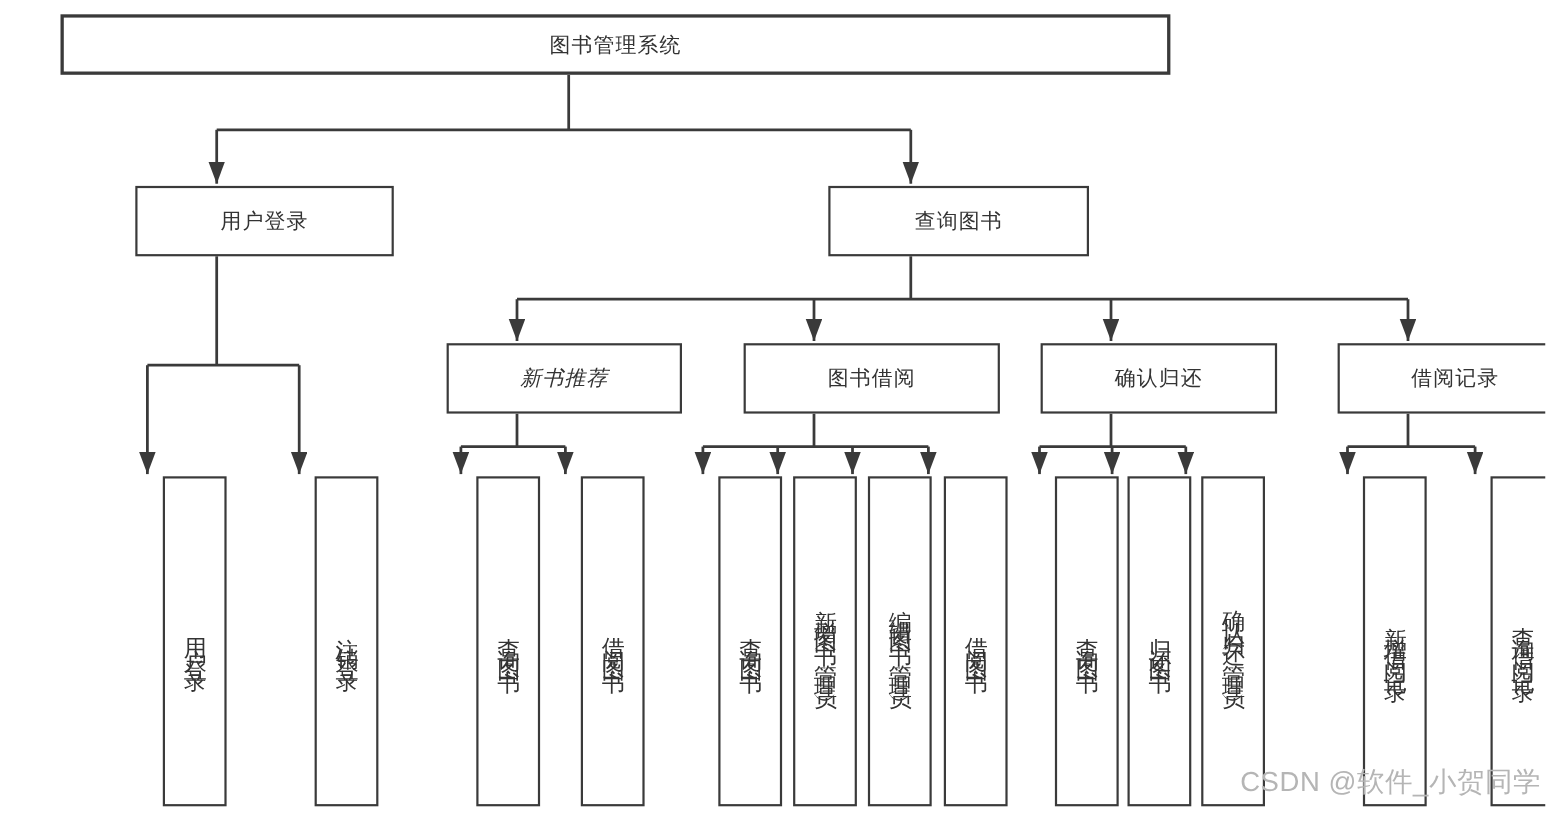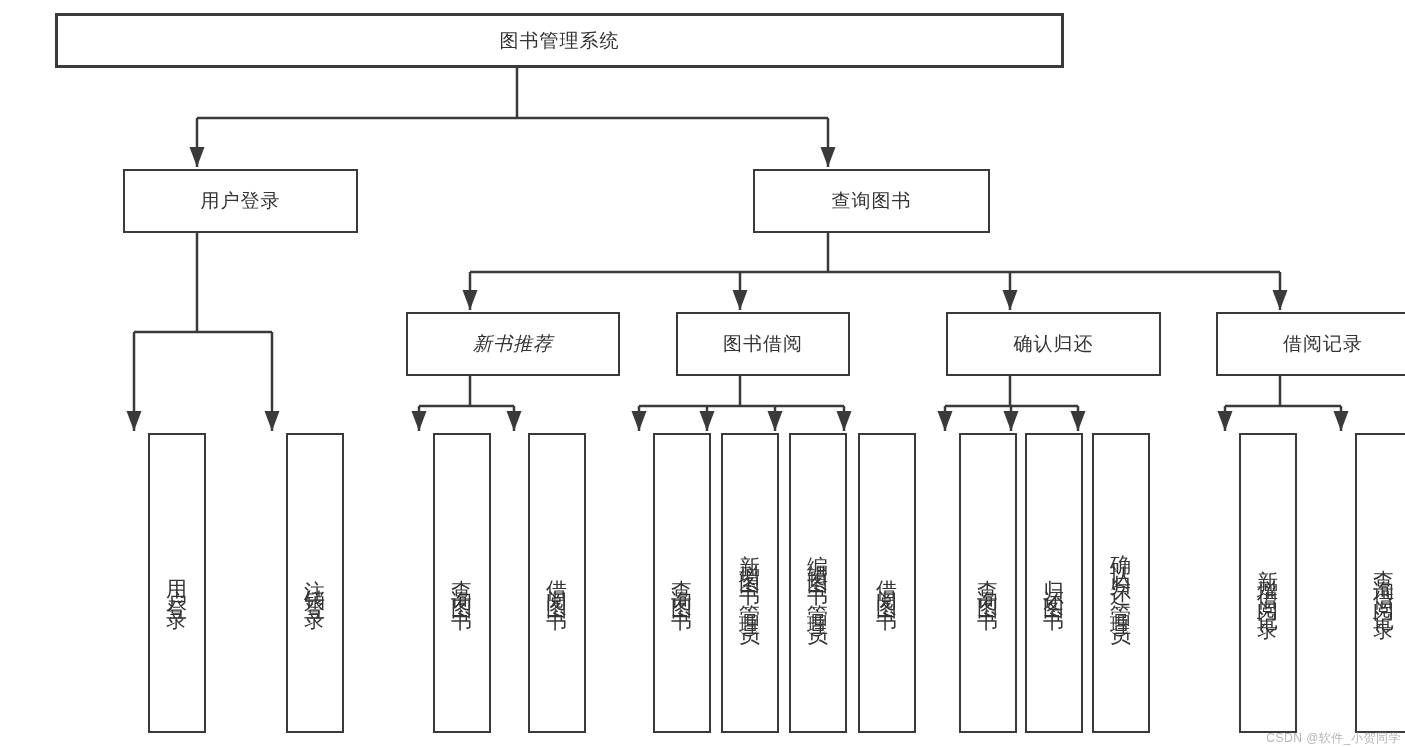--- a/index.html
+++ b/index.html
@@ -31,23 +31,23 @@
   .root-node{border-width:3px;font-size:19px;letter-spacing:1px;}
   .leaf{
     writing-mode:vertical-rl;
     text-orientation:mixed;
     font-size:21px;
     letter-spacing:10px;
     line-height:1;
   }
   .watermark{
     position:absolute;
-    right:4px;bottom:0;
+    right:4px;bottom:20px;
     color:var(--wm);
-    font-size:12px;
+    font-size:25px;
     letter-spacing:0.5px;
   }
 </style>
 </head>
 <body>
 
 <div class="canvas">
 
   <svg class="connectors" viewBox="0 0 1405 747" xmlns="http://www.w3.org/2000/svg">
     <defs>
@@ -84,21 +84,21 @@
     <line x1="1225" y1="406" x2="1225" y2="431" stroke="#3a3a3a" stroke-width="2.5" marker-end="url(#arw)"></line>
     <line x1="1341" y1="406" x2="1341" y2="431" stroke="#3a3a3a" stroke-width="2.5" marker-end="url(#arw)"></line>
   </svg>
 
   <div class="box root-node" style="left:12px;top:13px;width:1009px;height:55px;">图书管理系统</div>
 
   <div class="box h-node" style="left:80px;top:169px;width:235px;height:64px;">用户登录</div>
   <div class="box h-node" style="left:710px;top:169px;width:237px;height:64px;">查询图书</div>
 
   <div class="box h-node" style="left:363px;top:312px;width:214px;height:64px;font-style:italic;">新书推荐</div>
-  <div class="box h-node" style="left:633px;top:312px;width:174px;height:64px;">图书借阅</div>
+  <div class="box h-node" style="left:633px;top:312px;width:233px;height:64px;">图书借阅</div>
   <div class="box h-node" style="left:903px;top:312px;width:215px;height:64px;">确认归还</div>
   <div class="box h-node" style="left:1173px;top:312px;width:214px;height:64px;">借阅记录</div>
 
   <div class="box leaf" style="left:105px;top:433px;width:58px;height:300px;">用户登录</div>
   <div class="box leaf" style="left:243px;top:433px;width:58px;height:300px;">注销登录</div>
 
   <div class="box leaf" style="left:390px;top:433px;width:58px;height:300px;">查询图书</div>
   <div class="box leaf" style="left:485px;top:433px;width:58px;height:300px;">借阅图书</div>
 
   <div class="box leaf" style="left:610px;top:433px;width:58px;height:300px;">查询图书</div>

